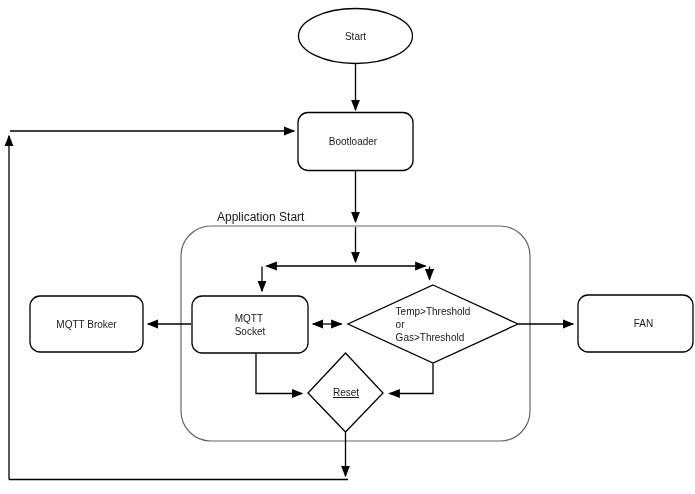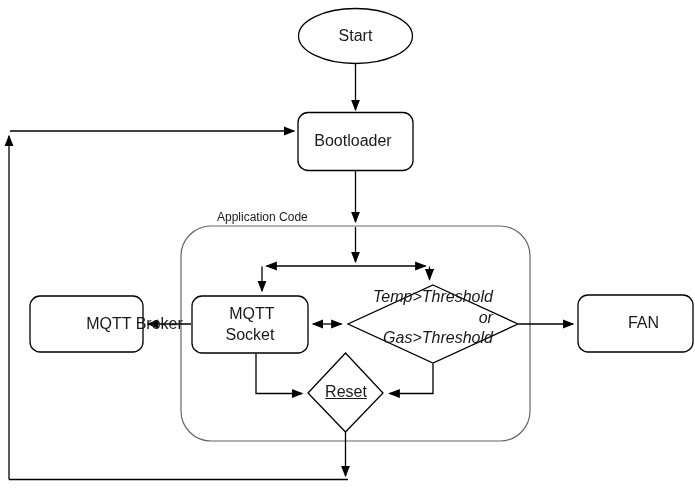--- a/index.html
+++ b/index.html
@@ -8,21 +8,21 @@
     font-family:"Liberation Sans", sans-serif;
     position:relative;overflow:hidden;
   }
   .canvas{position:relative;width:695px;height:494px;}
   svg.diagram{position:absolute;left:0;top:0;}
   .shape{fill:#ffffff;stroke:#000000;stroke-width:1.3;}
   .container-box{fill:none;stroke:#666666;stroke-width:1.2;}
   .edge{fill:none;stroke:#000000;stroke-width:1.3;}
   .lbl{
     position:absolute;display:flex;align-items:center;justify-content:center;
-    text-align:right;font-size:16px;line-height:1.3;color:#1a1a1a;
+    text-align:left;font-size:10px;line-height:1.3;color:#1a1a1a;
     white-space:pre-line;pointer-events:none;
   }
   .lbl-plain{
     position:absolute;font-size:12px;color:#1a1a1a;white-space:nowrap;
     pointer-events:none;
   }
 </style>
 </head>
 <body>
 
@@ -74,28 +74,28 @@
     <rect class="shape" x="192" y="296" width="116" height="57" rx="10" ry="10"></rect>
     <path class="shape" d="M433,285 L518,324 L433,363 L348,324 Z"></path>
     <path class="shape" d="M345.5,353 L383,393 L345.5,432 L308,393 Z"></path>
     <rect class="shape" x="578" y="295" width="115" height="57" rx="10" ry="10"></rect>
   </svg>
 
   <div class="lbl" style="left:298px;top:8px;width:115px;height:56px;">Start</div>
 
   <div class="lbl" style="left:298px;top:113px;width:110px;height:57px;">Bootloader</div>
 
-  <div class="lbl-plain" style="left:217px;top:210px;">Application Code</div>
+  <div class="lbl-plain" style="left:217px;top:210px;">Application Start</div>
 
-  <div class="lbl" style="left:30px;top:296px;width:113px;height:56px;padding-left:48px;">MQTT Broker</div>
+  <div class="lbl" style="left:30px;top:296px;width:113px;height:56px;">MQTT Broker</div>
 
   <div class="lbl" style="left:192px;top:296px;width:116px;height:57px;">MQTT
 Socket</div>
 
-  <div class="lbl" style="left:353px;top:279px;width:160px;height:78px;font-style:italic;">Temp&gt;Threshold
+  <div class="lbl" style="left:353px;top:285px;width:160px;height:78px;">Temp&gt;Threshold
 or
 Gas&gt;Threshold</div>
 
   <div class="lbl" style="left:308px;top:353px;width:76px;height:79px;text-decoration:underline;">Reset</div>
 
   <div class="lbl" style="left:578px;top:295px;width:115px;height:57px;margin-left:8px;">FAN</div>
 
 </div>
 
 </body></html>

